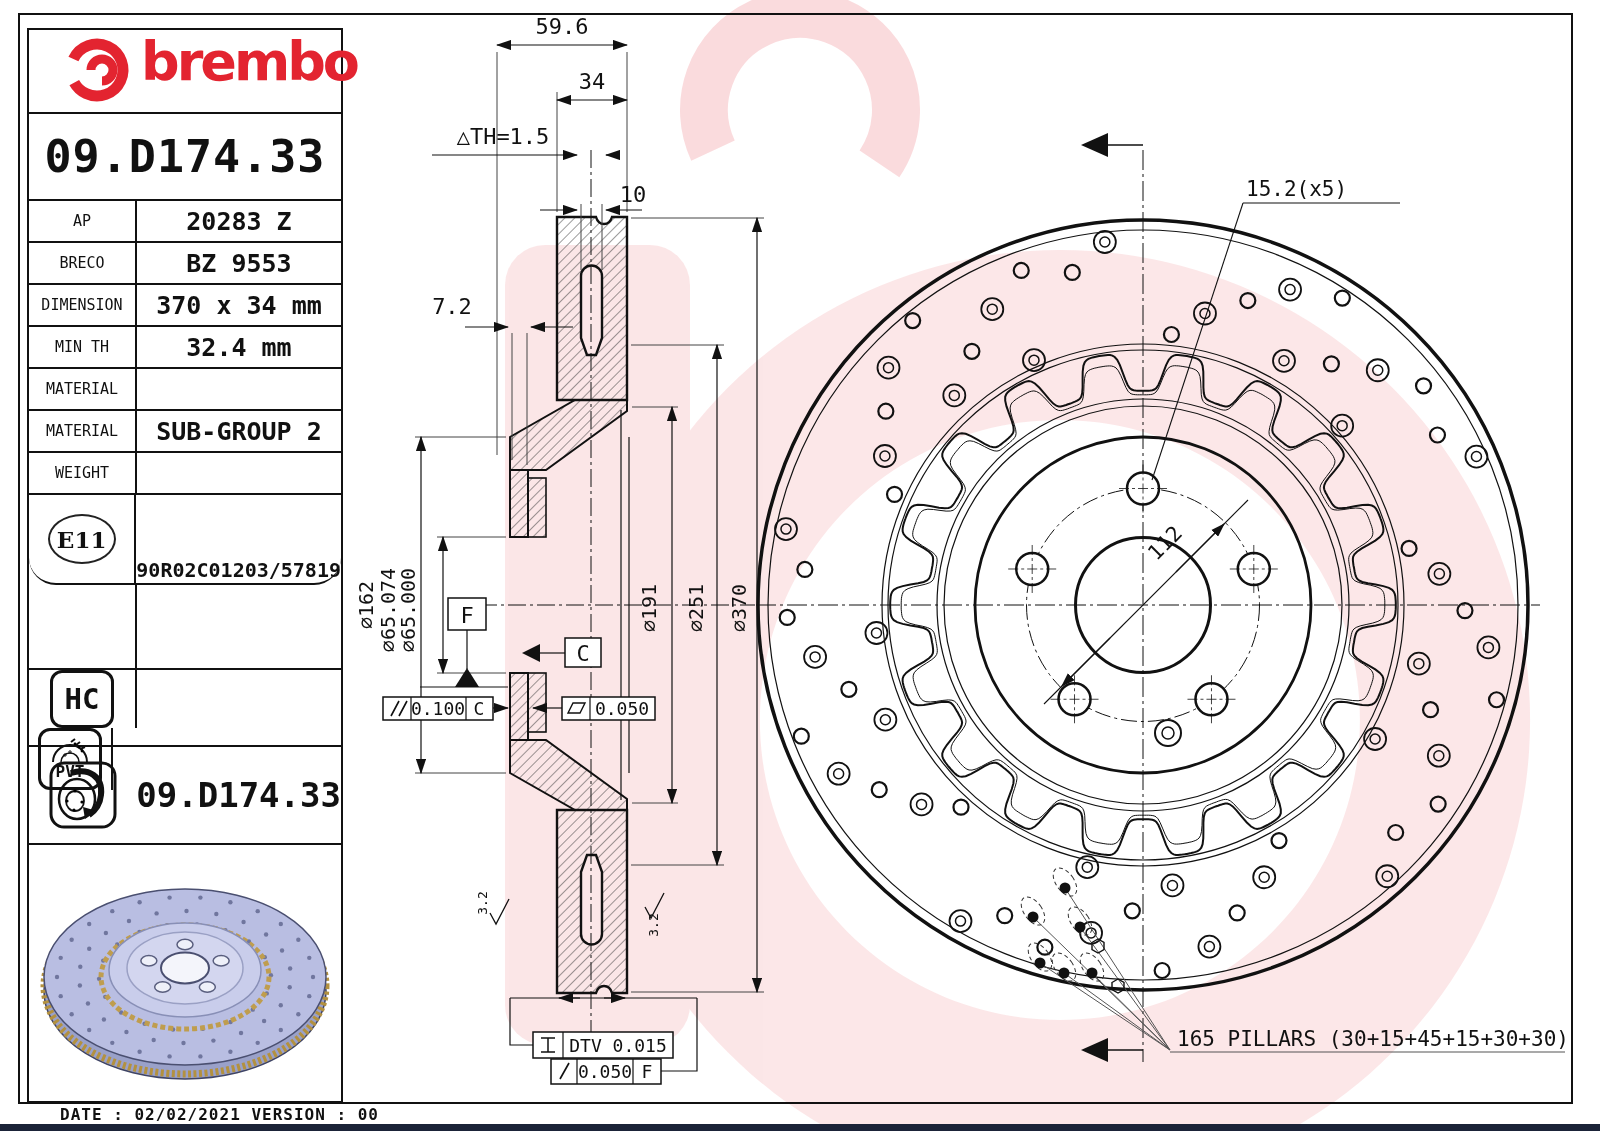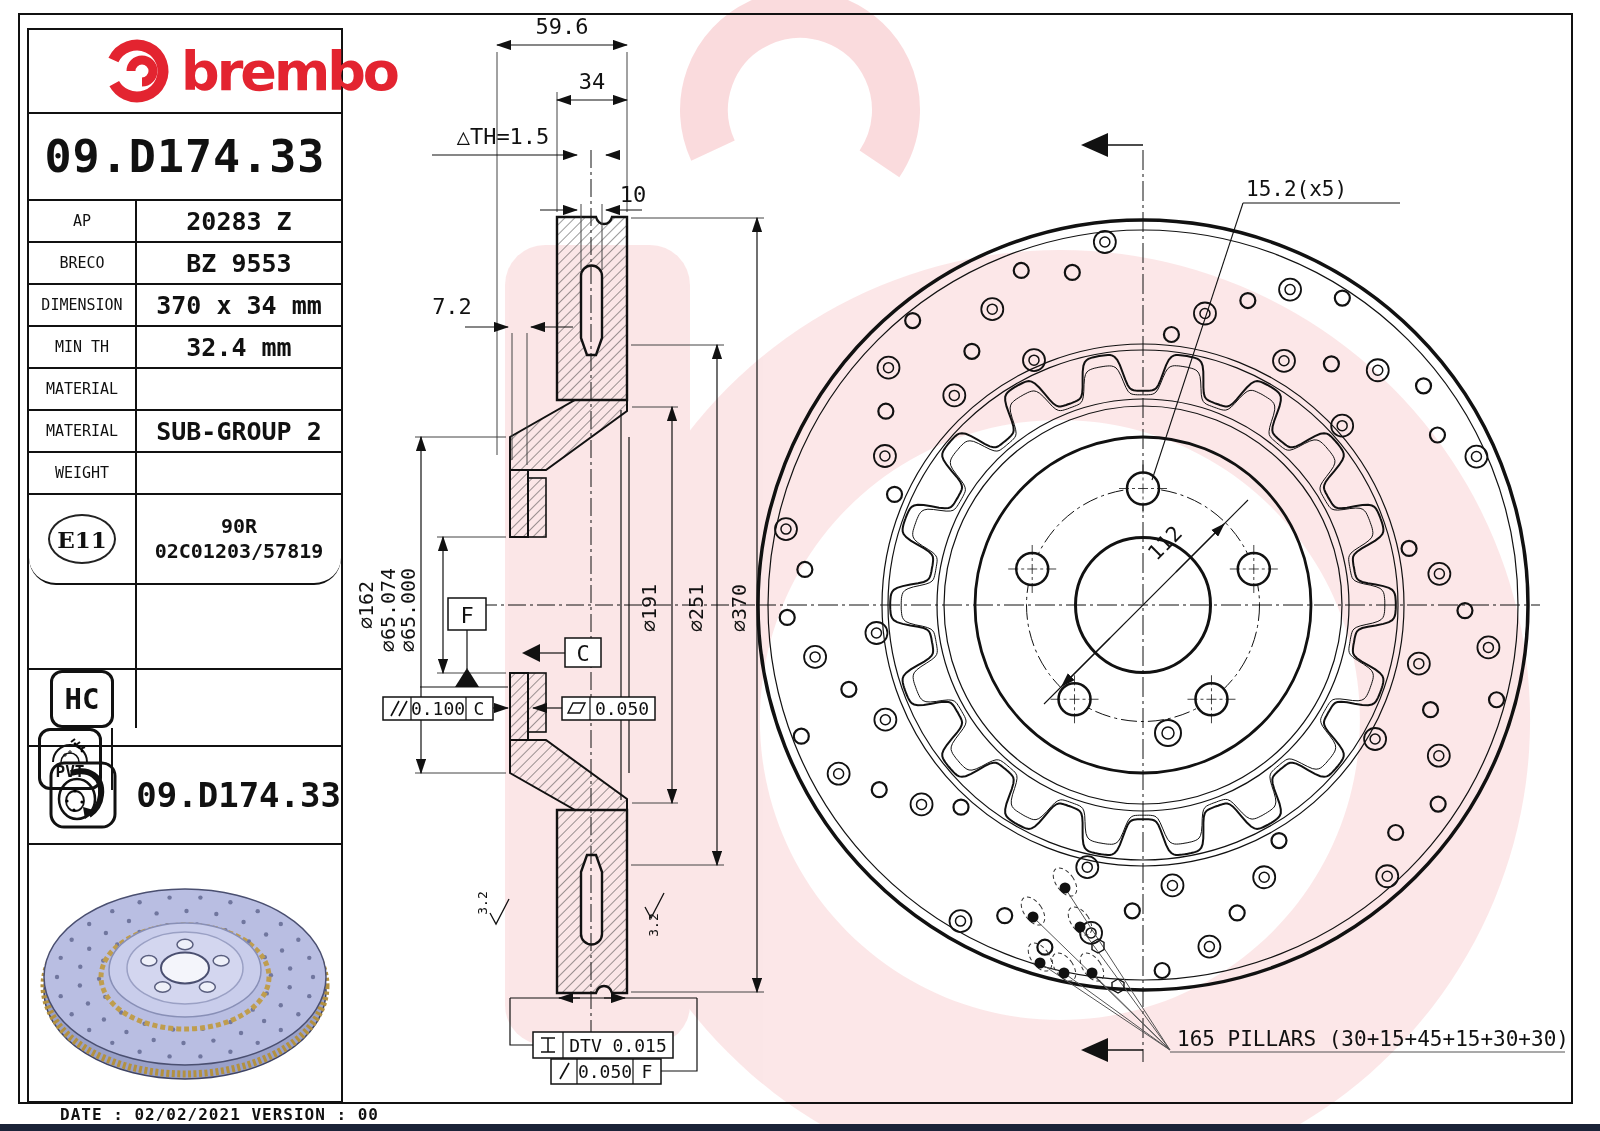--- a/index.html
+++ b/index.html
@@ -5,34 +5,34 @@
   html,body{margin:0;padding:0;background:#fff;}
   #sheet{position:relative;width:1600px;height:1131px;background:#fff;overflow:hidden;
          font-family:"DejaVu Sans Mono","DejaVu Sans",monospace;color:#111;}
   #frame{position:absolute;left:18px;top:13px;width:1551px;height:1087px;border:2.5px solid #111;}
   svg text{fill:#111;}
   .wm{position:absolute;left:0;top:0;}
   
   #panel{position:absolute;left:27px;top:28px;width:316px;height:1075px;border:2px solid #111;
          background:transparent;box-sizing:border-box;}
   .prow{position:relative;box-sizing:border-box;border-bottom:2px solid #111;display:flex;}
-  #logoRow{height:84px;align-items:center;padding-left:40px;}
+  #logoRow{height:84px;}
   #pnRow{height:87px;align-items:center;justify-content:center;}
   .pn-big{font-size:45px;font-weight:bold;letter-spacing:1px;}
   .specRow{height:42px;}
   .specLbl{width:108px;border-right:2px solid #111;display:flex;align-items:center;justify-content:center;
            font-size:15px;font-weight:normal;box-sizing:border-box;}
   .specVal{flex:1;display:flex;align-items:center;justify-content:center;font-size:25px;font-weight:bold;}
   #e11Row{height:90px;border-radius:27px;}
   #emptyRow{height:85px;}
   #iconRow{height:77px;flex-direction:column;}
   .cellL{width:108px;border-right:2px solid #111;display:flex;align-items:center;justify-content:center;box-sizing:border-box;}
   .cellM{width:84px;border-right:2px solid #111;display:flex;align-items:center;justify-content:center;box-sizing:border-box;}
   .cellR{flex:1;}
-  .e11Val{flex:1;display:flex;flex-direction:column;align-items:center;justify-content:center;
+  .e11Val{flex:1;display:flex;flex-direction:row;align-items:flex-end;justify-content:center;
           font-size:20px;font-weight:bold;line-height:1.25;}
   .eMark{width:64px;height:46px;border:2px solid #222;border-radius:50%;display:flex;align-items:center;
          justify-content:center;font-family:"DejaVu Serif",serif;font-weight:bold;font-size:23px;}
   .badge{border:3px solid #111;border-radius:12px;display:flex;flex-direction:column;align-items:center;
          justify-content:center;font-weight:bold;}
   #hcBadge{width:58px;height:52px;font-size:29px;}
   #pvtBadge{width:58px;height:56px;font-size:16px;line-height:1;}
   #discRow{height:98px;align-items:center;}
   #discIconBox{width:108px;display:flex;align-items:center;justify-content:center;}
   .pn-mid{flex:1;text-align:center;font-size:34px;font-weight:bold;}

